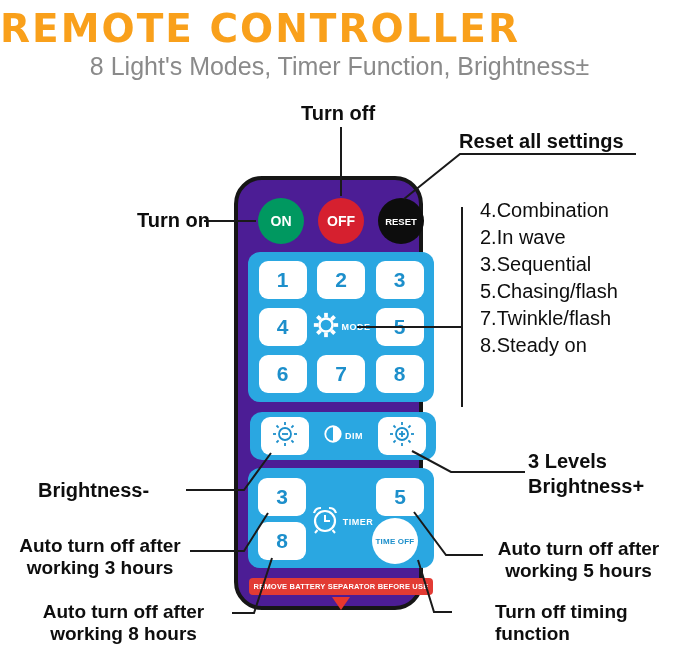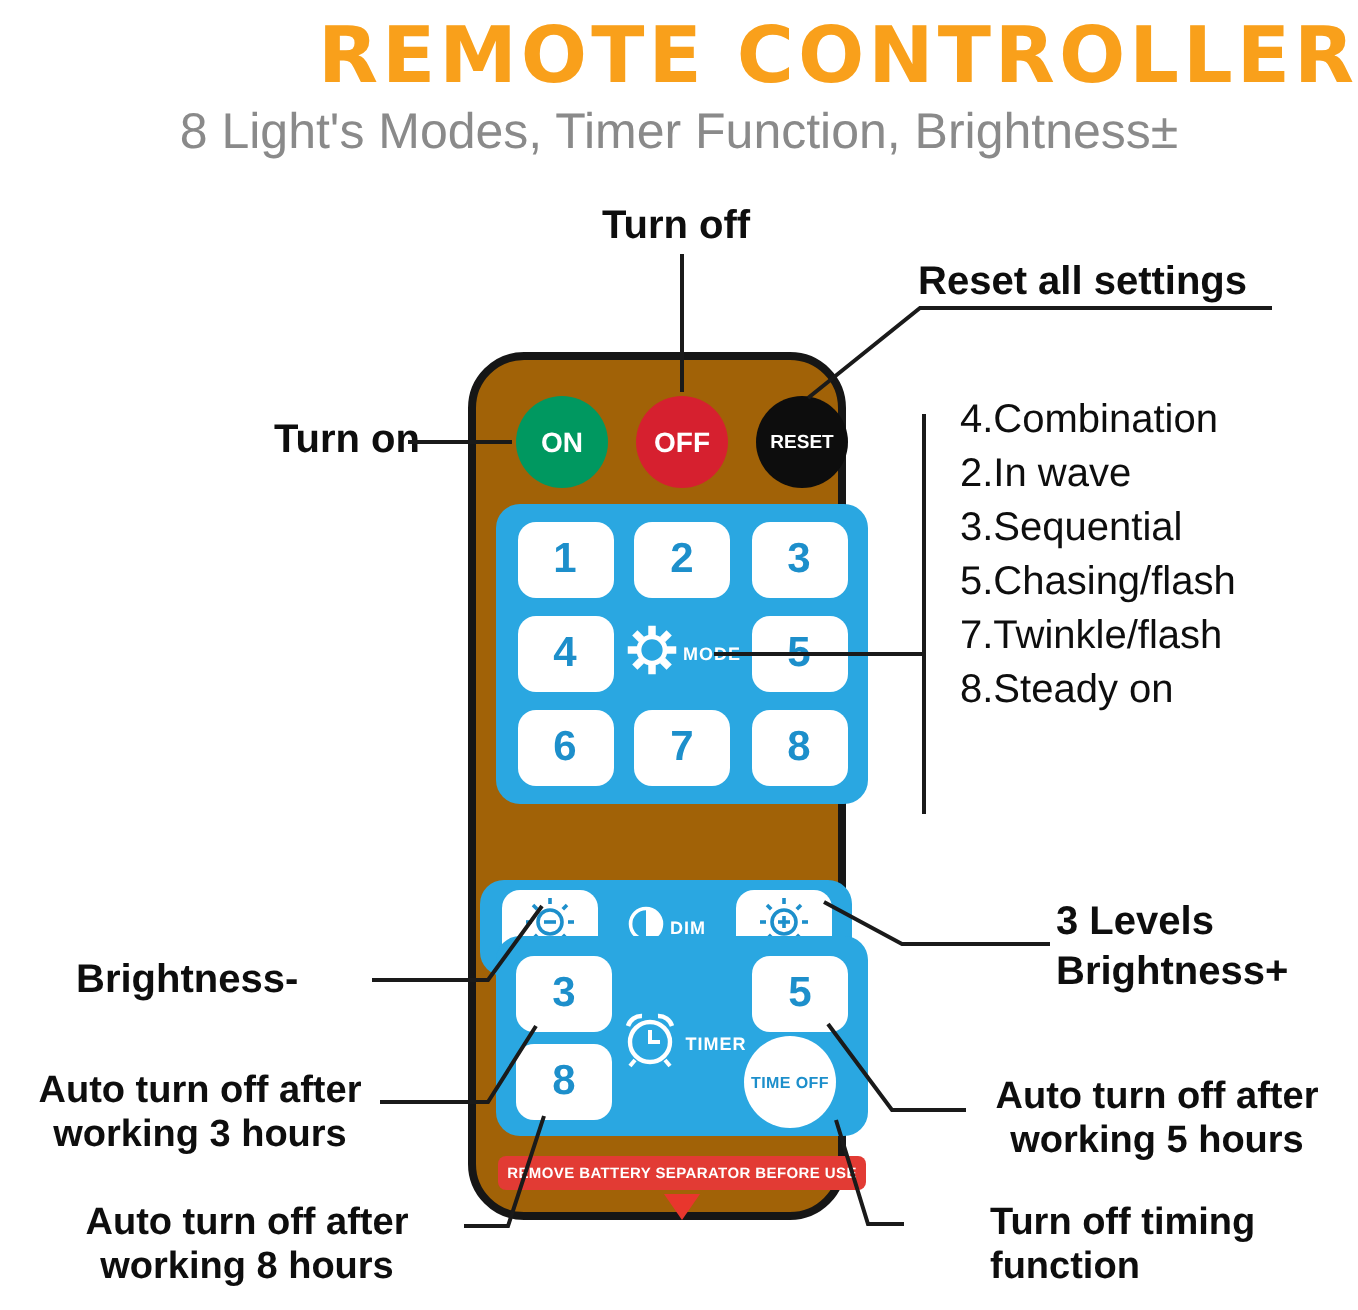--- a/index.html
+++ b/index.html
@@ -2,50 +2,50 @@
 <html><head>
 <meta charset="utf-8">
 <style>
   html,body{margin:0;padding:0;background:#fff;}
   #canvas{
     position:relative;width:679px;height:655px;background:#ffffff;
     font-family:"Liberation Sans",sans-serif;overflow:hidden;
   }
   
   #title{
-    position:absolute;top:6px;left:0;width:100%;text-align:right;
+    position:absolute;top:6px;left:0;width:100%;text-align:left;
     font-family:"DejaVu Sans",sans-serif;font-weight:bold;font-size:39px;
     color:#F9A01B;letter-spacing:2px;
   }
   #subtitle{
     position:absolute;top:52px;left:0;width:100%;text-align:center;
     font-size:25px;color:#8A8A8A;
   }
   
   #remote{
     position:absolute;left:234px;top:176px;width:189px;height:434px;
-    box-sizing:border-box;border:4px solid #161616;border-radius:28px;background:#a16207;
+    box-sizing:border-box;border:4px solid #161616;border-radius:28px;background:#4c1d95;
   }
   .btn-power{
     position:absolute;width:46px;height:46px;border-radius:50%;color:#fff;
     display:flex;align-items:center;justify-content:center;font-weight:bold;top:18px;
   }
   #btn-on{left:20px;background:#009860;font-size:14px;}
   #btn-off{left:80px;background:#D6202F;font-size:14px;}
   #btn-reset{left:140px;background:#0D0D0D;font-size:9.5px;}
   .panel{position:absolute;background:#2AA7E1;border-radius:12px;}
   #panel-modes{
     left:10px;top:72px;width:186px;height:150px;
     display:grid;grid-template-columns:repeat(3,48px);grid-template-rows:repeat(3,38px);
     justify-content:space-evenly;align-content:space-evenly;
   }
   #panel-dim{
-    left:2px;top:232px;width:186px;height:48px;
+    left:12px;top:232px;width:186px;height:48px;
     display:grid;grid-template-columns:repeat(3,48px);grid-template-rows:38px;
-    justify-content:space-evenly;align-content:center;margin-top:28px;
+    justify-content:space-evenly;align-content:center;
   }
   #panel-timer{left:10px;top:288px;width:186px;height:100px;}
   .key{
     background:#fff;border-radius:9px;color:#1D8FCB;font-size:21px;font-weight:bold;
     display:flex;align-items:center;justify-content:center;
   }
   .icon-cell{display:flex;flex-direction:row;align-items:center;justify-content:center;gap:2px;}
   .icon-cell .cap{color:#fff;font-size:9px;font-weight:bold;letter-spacing:.5px;}
   .tkey{position:absolute;width:48px;height:38px;}
   #tkey-3{left:10px;top:10px;}

